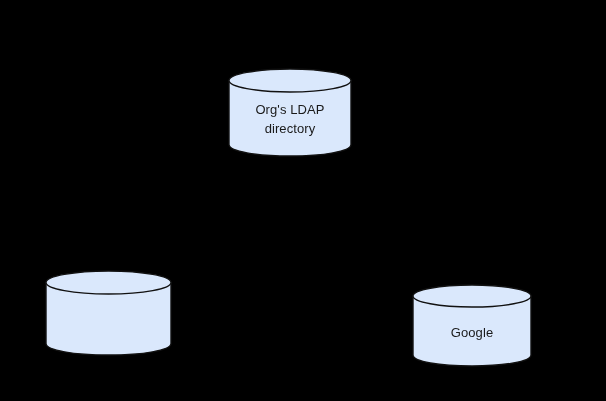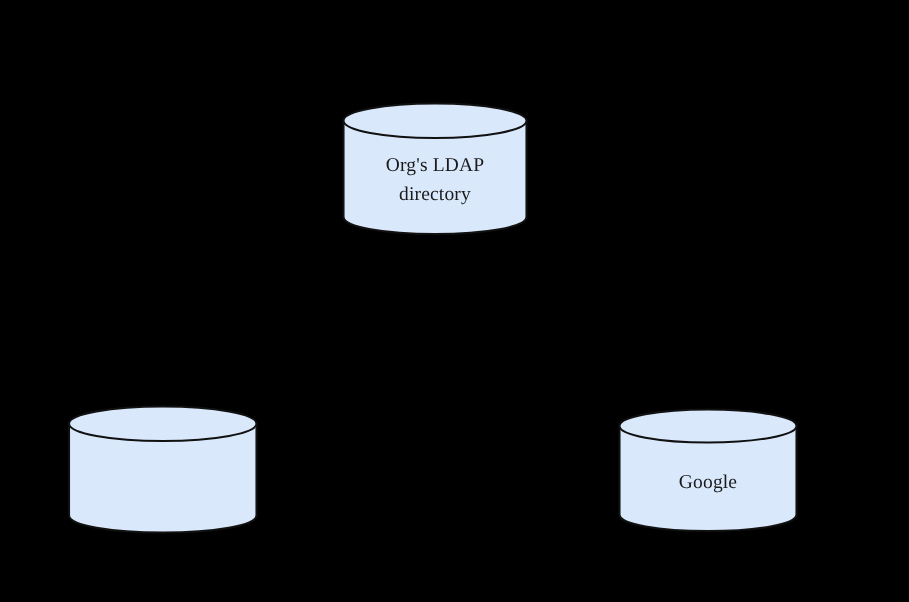--- a/index.html
+++ b/index.html
@@ -7,21 +7,21 @@
     margin: 0;
     padding: 0;
     background: #000000;
   }
   #canvas {
     position: relative;
     width: 606px;
     height: 401px;
     background: #000000;
     overflow: hidden;
-    font-family: Liberation Serif, serif;
+    font-family: Liberation Sans, sans-serif;
   }
   .cylinder {
     position: absolute;
     box-sizing: border-box;
   }
   .cylinder svg {
     position: absolute;
     left: 0;
     top: 0;
     width: 100%;
@@ -55,21 +55,21 @@
 directory</div>
   </div>
 
   <div class="cylinder" id="node-emm" style="left: 45px; top: 270px; width: 127px; height: 86px;">
     <svg viewBox="0 0 127 86" preserveAspectRatio="none">
       <path d="M 1 12.5 L 1 73.5 C 1 80.4 29.3 85 63.5 85 C 97.7 85 126 80.4 126 73.5 L 126 12.5 Z" fill="#dae8fc" stroke="#111111" stroke-width="1.4" stroke-linejoin="round"></path>
       <ellipse cx="63.5" cy="12.5" rx="62.5" ry="11.5" fill="#dae8fc" stroke="#111111" stroke-width="1.4"></ellipse>
     </svg>
   </div>
 
-  <div class="cylinder" id="node-google" style="left: 412px; top: 272px; width: 120px; height: 83px;">
+  <div class="cylinder" id="node-google" style="left: 412px; top: 284px; width: 120px; height: 83px;">
     <svg viewBox="0 0 120 83" preserveAspectRatio="none">
       <path d="M 1 12 L 1 71 C 1 77.6 27.7 82 60 82 C 92.3 82 119 77.6 119 71 L 119 12 Z" fill="#dae8fc" stroke="#111111" stroke-width="1.4" stroke-linejoin="round"></path>
       <ellipse cx="60" cy="12" rx="59" ry="11" fill="#dae8fc" stroke="#111111" stroke-width="1.4"></ellipse>
     </svg>
     <div class="cyl-label" id="label-google" style="top: 39px;">Google</div>
   </div>
 
 </div>
 
 </body></html>

